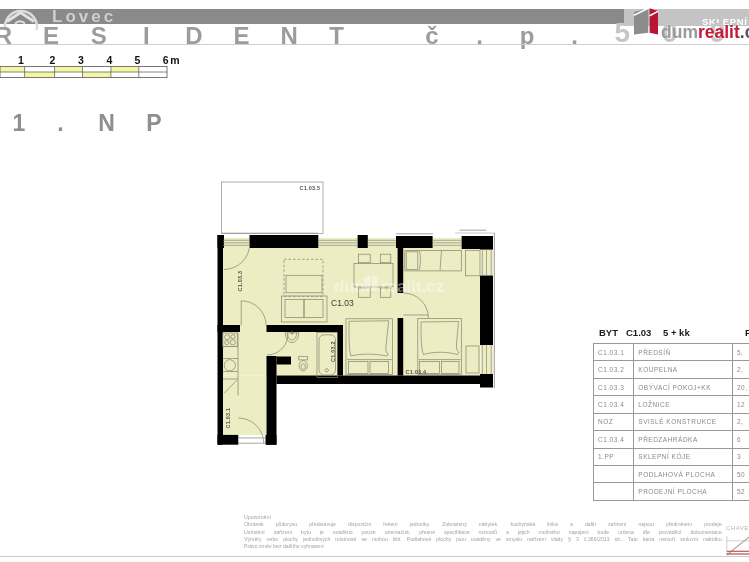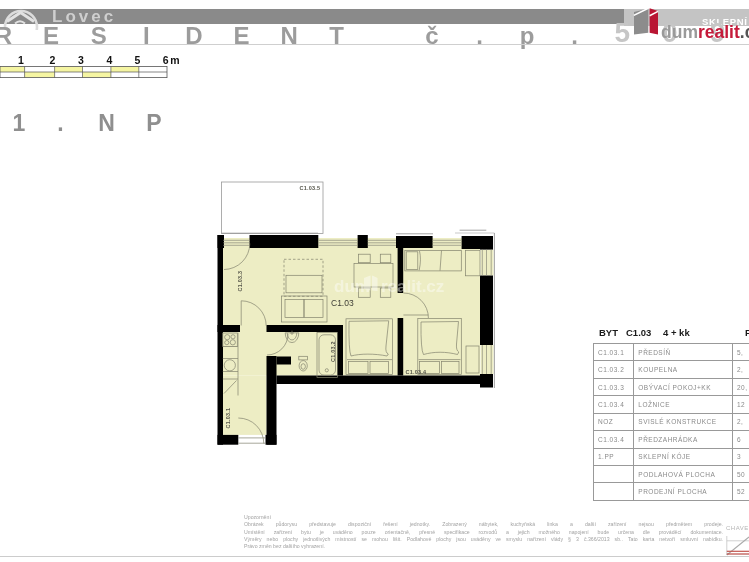--- a/index.html
+++ b/index.html
@@ -225,21 +225,21 @@
     <polygon points="364,278 370.5,275.5 370.5,290.5 364,289" fill="#fff"></polygon>
     <polygon points="372,275.5 377.5,278 377.5,291 372,290.5" fill="#fff"></polygon>
     <text x="381" y="292" font-size="17" font-weight="bold" fill="#fff">realit.cz</text>
   </g>
 </g>
 </svg>
 
 <div class="abs" style="left:599px;top:326.5px;font-size:9.5px;font-weight:bold;color:#1a1a1a;white-space:nowrap;">
   <span class="abs" style="left:0;">BYT</span>
   <span class="abs" style="left:27px;">C1.03</span>
-  <span class="abs" style="left:64px;">4 + kk</span>
+  <span class="abs" style="left:64px;">5 + kk</span>
   <span class="abs" style="left:146px;">P</span>
 </div>
 <table class="abs" style="left:593px;top:343px;border-collapse:collapse;table-layout:fixed;width:220px;font-family:'Liberation Sans',sans-serif;">
   <colgroup>
       <col style="width:40.3px">
       <col style="width:98.7px">
       <col style="width:81px">
     </colgroup>
   <tbody id="tb">
   <tr>

